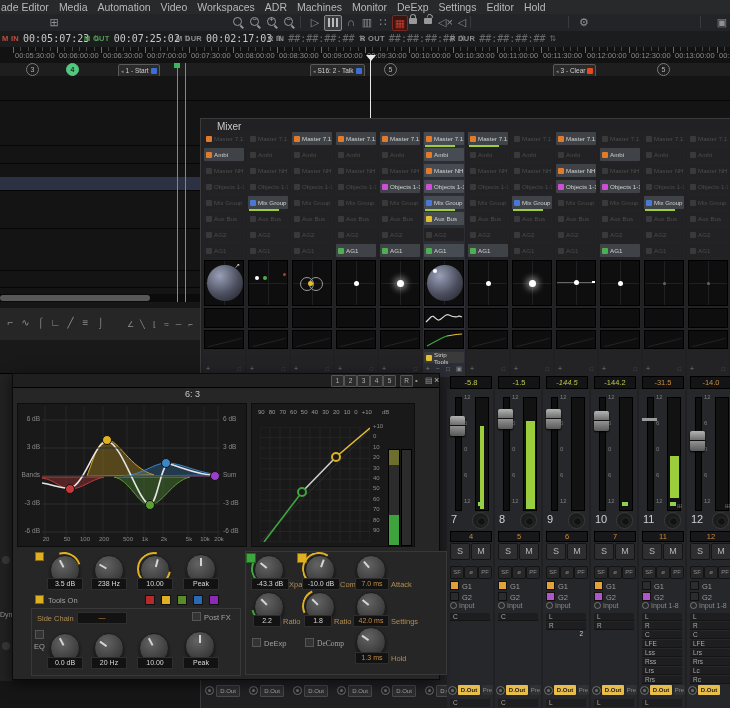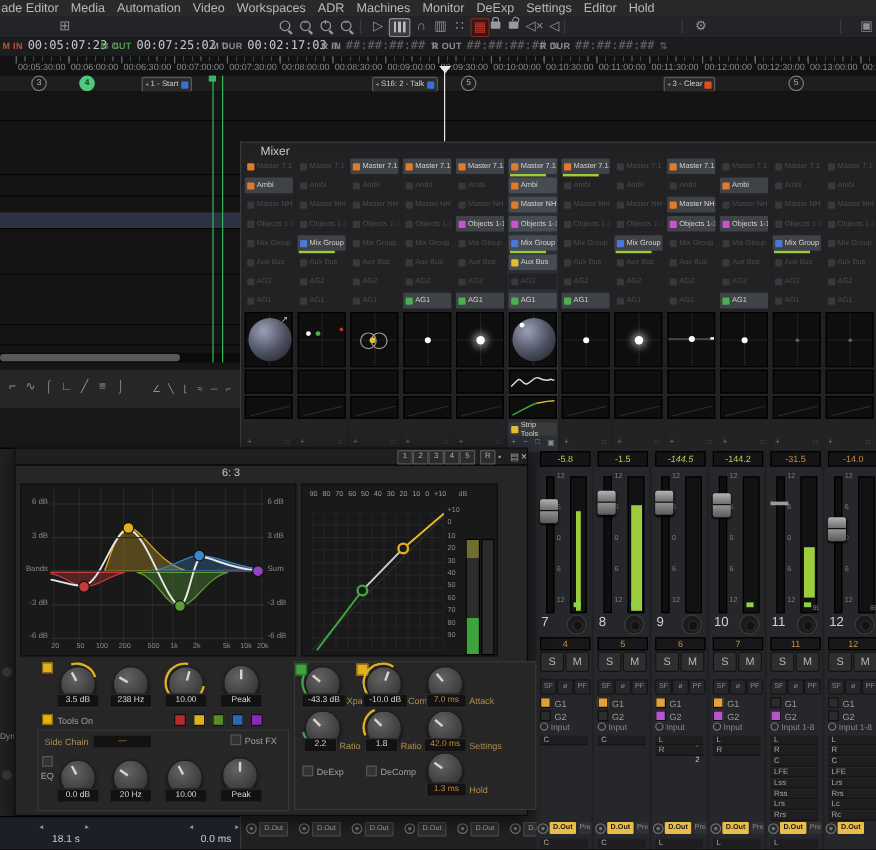--- a/index.html
+++ b/index.html
@@ -1378,33 +1378,21 @@
     <div class="vb" style="left:291px;top:241px;width:26px;">1.8</div>
     <div class="lab" style="left:321px;top:243px;">Ratio</div>
     <div class="knob" style="left:343px;top:218px;">
         <div class="ktick" style="transform:translateX(-50%) rotate(-50deg);"></div>
       </div>
     <div class="vb tv" style="left:340px;top:241px;width:34px;">42.0 ms</div>
     <div class="lab" style="left:378px;top:243px;">Settings</div>
     <div class="cbx" style="left:239px;top:264px;"></div>
     <div class="ctext" style="left:251px;top:265px;">DeExp</div>
     <div class="cbx" style="left:292px;top:264px;"></div>
-    <div class="ctext" style="left:304px;top:265px;">DeComp</div>
+    <div class="ctext" style="left:304px;top:265px;font-family:Liberation Serif, serif;">DeComp</div>
     <div class="knob" style="left:343px;top:253px;">
         <div class="ktick" style="transform:translateX(-50%) rotate(-55deg);"></div>
       </div>
     <div class="vb tv" style="left:342px;top:278px;width:32px;">1.3 ms</div>
     <div class="lab" style="left:378px;top:280px;">Hold</div>
   </div>
 
-  <div class="abs" id="bottombar" style="z-index:6;">
-      <div class="bgroup" style="left: 25px;">
-        <div class="barrow" style="left: 8px;">◂</div>
-        <div class="barrow" style="left: 46px;">▸</div>
-        <div class="bval">18.1 s</div>
-      </div>
-      <div class="bgroup" style="left: 150px;">
-        <div class="barrow" style="left: 8px;">◂</div>
-        <div class="barrow" style="left: 46px;">▸</div>
-        <div class="bval">0.0 ms</div>
-      </div>
-    </div>
 </div>
 
 </body></html>

